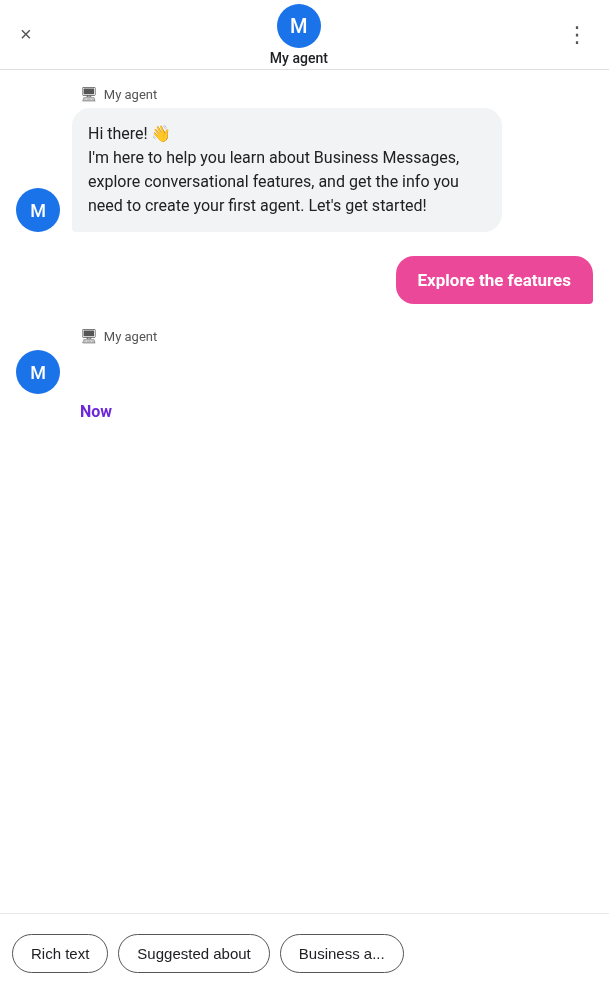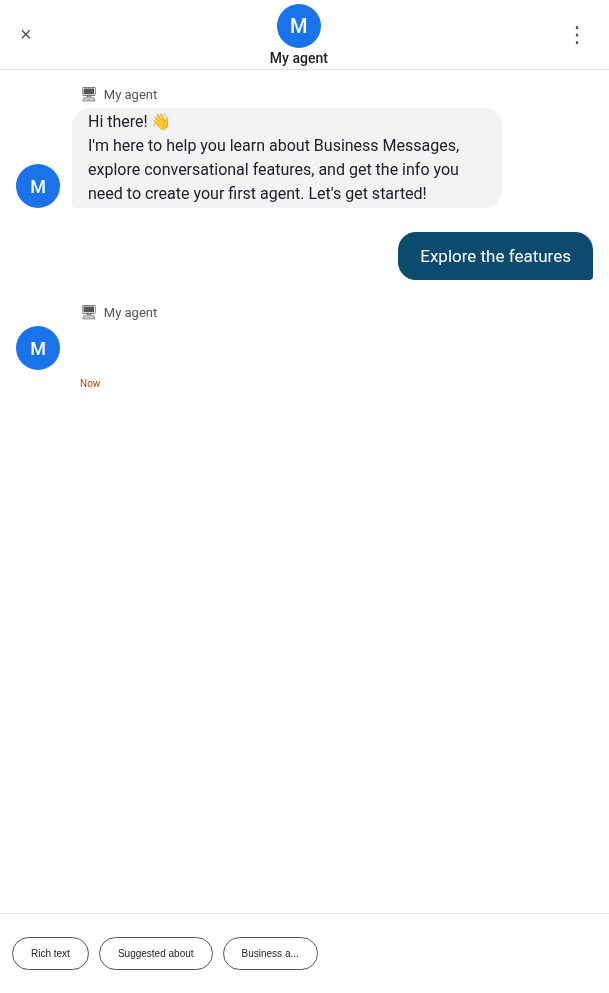--- a/index.html
+++ b/index.html
@@ -137,54 +137,55 @@
       justify-content: center;
       font-size: 18px;
       font-weight: 500;
       flex-shrink: 0;
       align-self: flex-end;
     }
 
     .bubble-incoming {
       background: #f1f3f4;
       border-radius: 18px 18px 18px 4px;
-      padding: 2px 16px;
+      padding: 14px 16px;
       max-width: 430px;
       font-size: 16px;
       line-height: 1.5;
       color: #202124;
     }
 
     
     .outgoing-row {
       display: flex;
       justify-content: flex-end;
       margin: 16px 0;
     }
 
     .bubble-outgoing {
-      background: #0c4a6e;
+      background: #ec4899;
       border-radius: 18px 18px 4px 18px;
       padding: 14px 22px;
       font-size: 17px;
       color: #fff;
-      font-weight: 400;
+      font-weight: 700;
       max-width: 320px;
     }
 
     
     .second-agent-block {
       margin-top: 8px;
     }
 
     .timestamp {
-      font-size: 10px;
-      color: #c2410c;
+      font-size: 16px;
+      color: #6d28d9;
       padding-left: 64px;
       margin-top: 6px;
+      font-weight: bold;
     }
 
     
     .chat-area::-webkit-scrollbar {
       width: 6px;
     }
     .chat-area::-webkit-scrollbar-thumb {
       background: #ccc;
       border-radius: 3px;
     }
@@ -199,21 +200,21 @@
       gap: 10px;
       overflow: hidden;
       flex-shrink: 0;
       background: #fff;
     }
 
     .chip {
       border: 1.5px solid #555;
       border-radius: 24px;
       padding: 10px 18px;
-      font-size: 10px;
+      font-size: 15px;
       background: #fff;
       color: #202124;
       cursor: pointer;
       white-space: nowrap;
       font-weight: 500;
     }
   </style>
 </head>
 <body>
 

